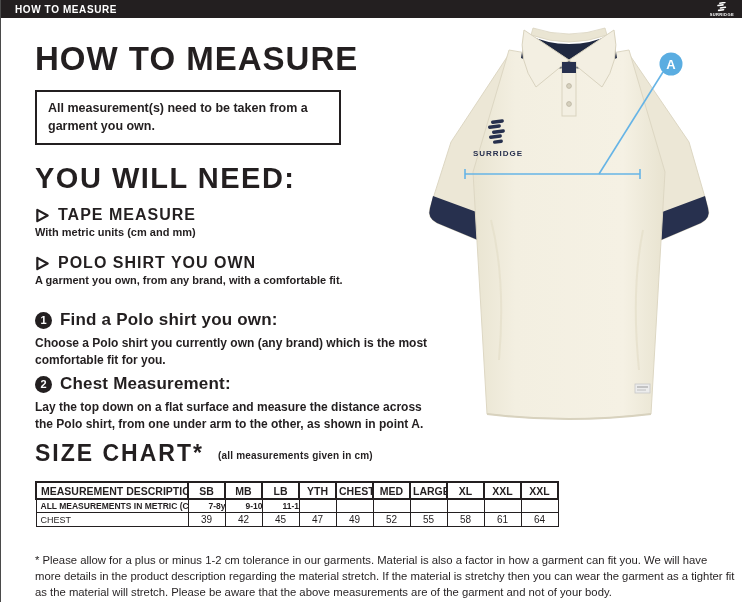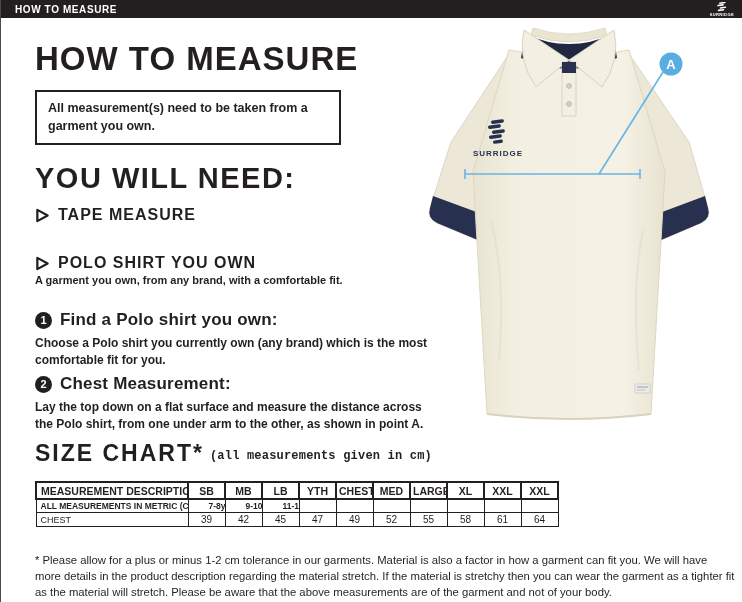--- a/index.html
+++ b/index.html
@@ -24,21 +24,21 @@
     font-size:33px; font-weight:bold; letter-spacing:1px;
   }
   .note-box {
     position:absolute; left:34px; top:90px; width:306px;
     border:2px solid #231f20; padding:8px 11px;
     font-size:12.5px; font-weight:bold; line-height:1.4;
   }
   .h2 { position:absolute; font-size:29px; font-weight:bold; letter-spacing:1.5px; }
   .h2.need { left:34px; top:162px; }
   .h2.sizechart { left:34px; top:440px; letter-spacing:2px; font-size:23px; }
-  .sizechart-sub { font-size:12px; font-weight:bold; letter-spacing:.2px; margin-left:6px; vertical-align:2px;font-family:Liberation Mono, monospace; }
+  .sizechart-sub { font-size:10px; font-weight:bold; letter-spacing:.2px; margin-left:14px; vertical-align:2px; }
   
   .need-item { position:absolute; left:34px; width:400px; }
   .need-item.i0 { top:206px; }
   .need-item.i1 { top:254px; }
   .need-line { display:flex; align-items:center; gap:8px; }
   .need-title { font-size:16px; font-weight:bold; letter-spacing:1px; }
   .need-desc { font-size:11px; font-weight:bold; margin-top:2px; }
   
   .step { position:absolute; left:34px; width:402px; }
   .step.s0 { top:310px; }
@@ -101,20 +101,21 @@
 
   <div class="h2 need">YOU WILL NEED:</div>
 
   <div class="need-item i0">
     <div class="need-line">
       <svg width="15" height="15" viewBox="0 0 16 16">
         <polygon points="2.5,2 13.5,8 2.5,14" fill="#ffffff" stroke="#231f20" stroke-width="2.4" stroke-linejoin="round"></polygon>
       </svg>
       <span class="need-title">TAPE MEASURE</span>
     </div>
+    <div class="need-desc">With metric units (cm and mm)</div>
   </div>
 
   <div class="need-item i1">
     <div class="need-line">
       <svg width="15" height="15" viewBox="0 0 16 16">
         <polygon points="2.5,2 13.5,8 2.5,14" fill="#ffffff" stroke="#231f20" stroke-width="2.4" stroke-linejoin="round"></polygon>
       </svg>
       <span class="need-title">POLO SHIRT YOU OWN</span>
     </div>
     <div class="need-desc">A garment you own, from any brand, with a comfortable fit.</div>

